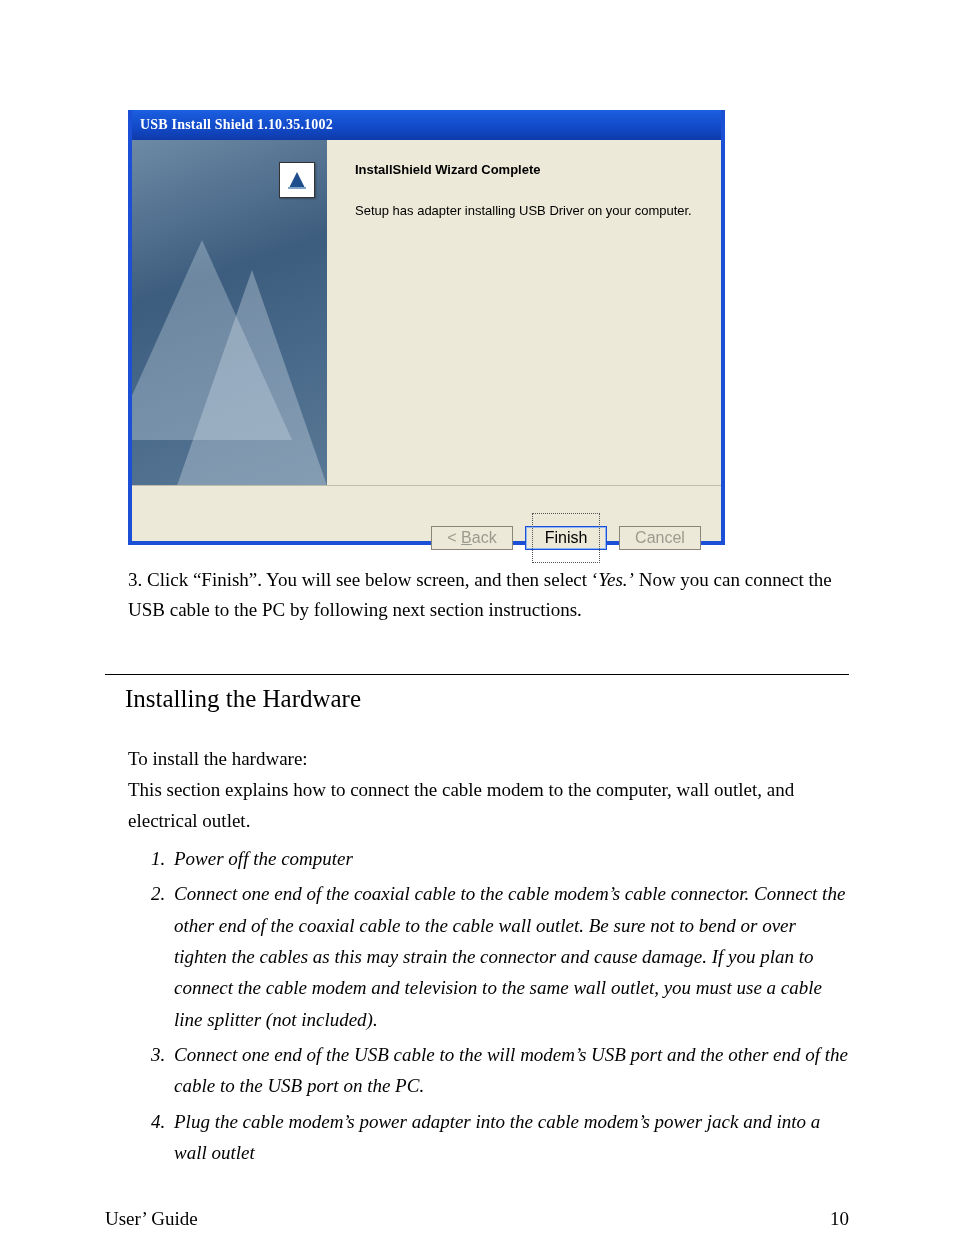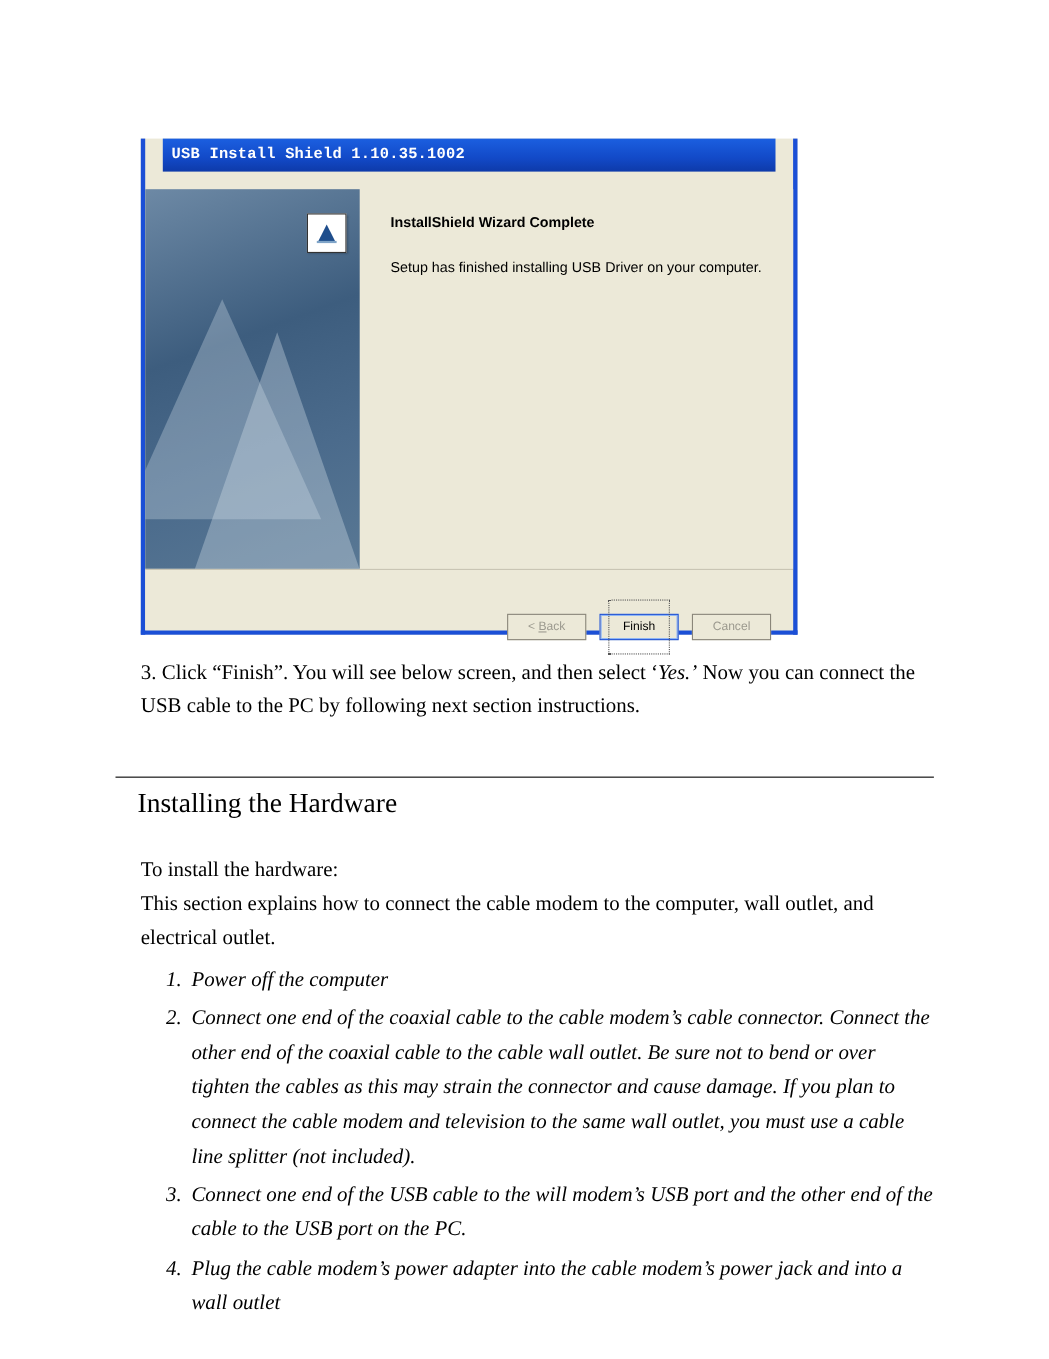--- a/index.html
+++ b/index.html
@@ -21,28 +21,28 @@
     width: 597px;
     border: 4px solid #1b4fd6;
     border-top: none;
     background: #ece9d8;
     box-sizing: border-box;
   }
   .dlg-title {
     height: 30px;
     background: linear-gradient(#1b5fe0 0%, #1249c7 60%, #0e3aa9 100%);
     color: #fff;
-    font-family: Liberation Mono, monospace;
+    font-family: Liberation Serif, serif;
     font-weight: bold;
     font-size: 14px;
     display: flex;
     align-items: center;
     padding-left: 8px;
     letter-spacing: 0.2px;
-    margin: 16px;
+    margin: 0;
   }
   .dlg-body {
     display: flex;
     align-items: stretch;
     height: 345px;
     background: #ece9d8;
     justify-content: center;
   }
   .dlg-side {
     width: 195px;
@@ -99,23 +99,23 @@
     height: 55px;
     display: flex;
     align-items: center;
     justify-content: flex-end;
     gap: 12px;
     padding-right: 20px;
     background: #ece9d8;
     font-family: Tahoma, Arial, sans-serif;
   }
   .winbtn {
-    width: 72px;
+    width: 82px;
     height: 24px;
-    font-size: 11px;
+    font-size: 16px;
     background: #ece9d8;
     border: 1px solid #8a867a;
     color: #9c9a8f;
     display: inline-flex;
     align-items: center;
     justify-content: center;
     box-sizing: border-box;
     margin-top: 48px;
   }
   .winbtn.default {
@@ -181,21 +181,21 @@
         <div class="tri2"></div>
         <div class="dlg-logo">
           <svg viewBox="0 0 24 24">
             <polygon points="4,20 12,4 20,20" fill="#1f4e8c"></polygon>
             <rect x="3" y="19" width="18" height="2" fill="#7fa4c8"></rect>
           </svg>
         </div>
       </div>
       <div class="dlg-main">
         <h3>InstallShield Wizard Complete</h3>
-        <div>Setup has finished installing USB Driver on your computer.</div>
+        <div>Setup has adapter installing USB Driver on your computer.</div>
       </div>
     </div>
 
     <div class="dlg-buttons">
       <span class="winbtn">
         <span><span>&lt; </span><span class="u">B</span><span>ack</span></span>
       </span>
       <span class="winbtn default">
         <span class="lbl">Finish</span>
       </span>

